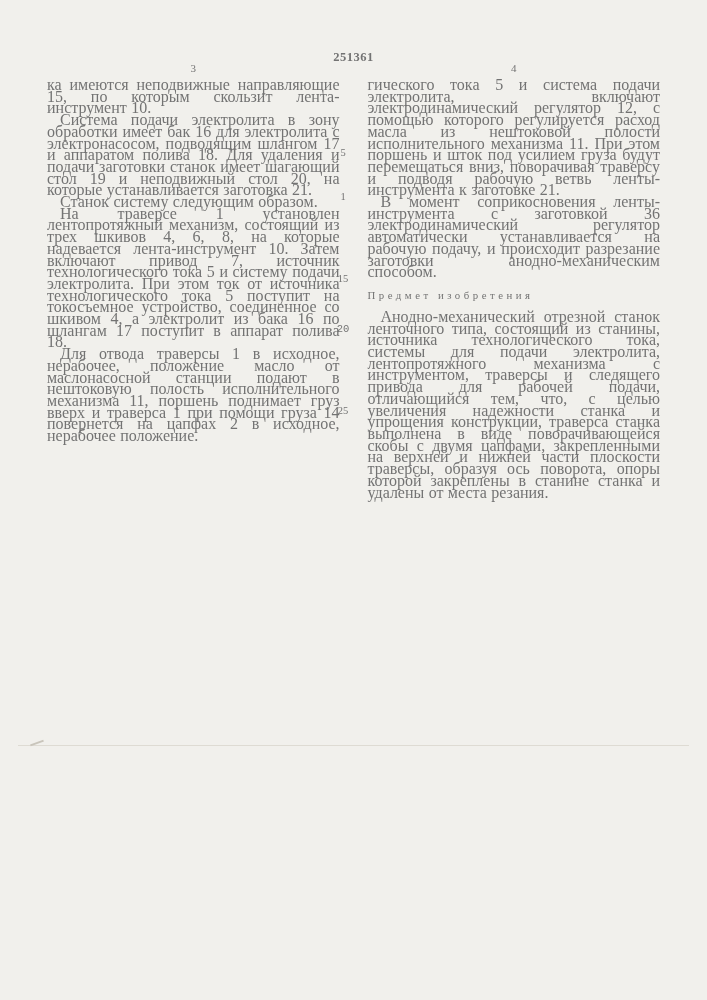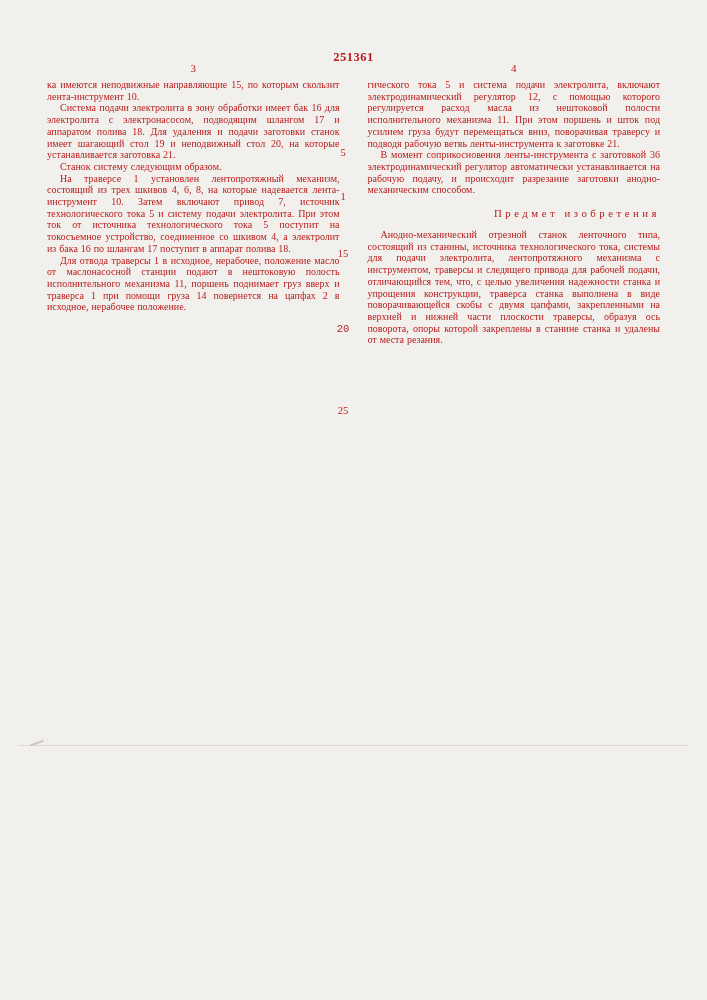--- a/index.html
+++ b/index.html
@@ -2,21 +2,21 @@
 <html><head>
 <meta charset="utf-8">
 <style>
   html, body { margin: 0; padding: 0; background: #e8e6e0; }
   .paper {
     position: relative;
     width: 707px;
     height: 1000px;
     background: #f1f0ec;
     font-family: "Liberation Serif", "DejaVu Serif", serif;
-    color: #b91c1c;
+    color: #737373;
     overflow: hidden;
     box-sizing: border-box;
   }
   .patent-number {
     position: absolute;
     top: 50px;
     left: 0; right: 0;
     text-align: center;
     font-weight: bold;
     font-size: 12.5px;
@@ -31,45 +31,45 @@
     gap: 28px;
   }
   .col { width: 292.5px; }
   .col-page-num {
     text-align: center;
     font-size: 11px;
     margin-bottom: 5px;
   }
   .col p {
     margin: 0;
-    font-size: 10px;
+    font-size: 16px;
     line-height: 11.7px;
     text-align: justify;
     text-indent: 13px;
     word-spacing: 0.4px;
   }
   .col p.cont { text-indent: 0; }
   .section-heading {
     margin: 11px 0 10px 0;
-    text-align: right;
+    text-align: left;
     font-size: 10.8px;
     font-weight: normal;
     letter-spacing: 3.5px;
   }
   .gutter-num {
     position: absolute;
     left: 332px;
     width: 22px;
     text-align: center;
     font-size: 10.5px;
     line-height: 11px;
   }
   .gn-0 { top: 147px; }
   .gn-1 { top: 191px; }
-  .gn-2 { top: 248px; }
+  .gn-2 { top: 273px; }
   .gn-3 { top: 324px; font-family: Liberation Mono, monospace; }
   .gn-4 { top: 405px; }
   .scan-artifact-line {
     position: absolute;
     top: 745px;
     left: 18px;
     width: 671px;
     height: 1px;
     background: #dedbd3;
   }

